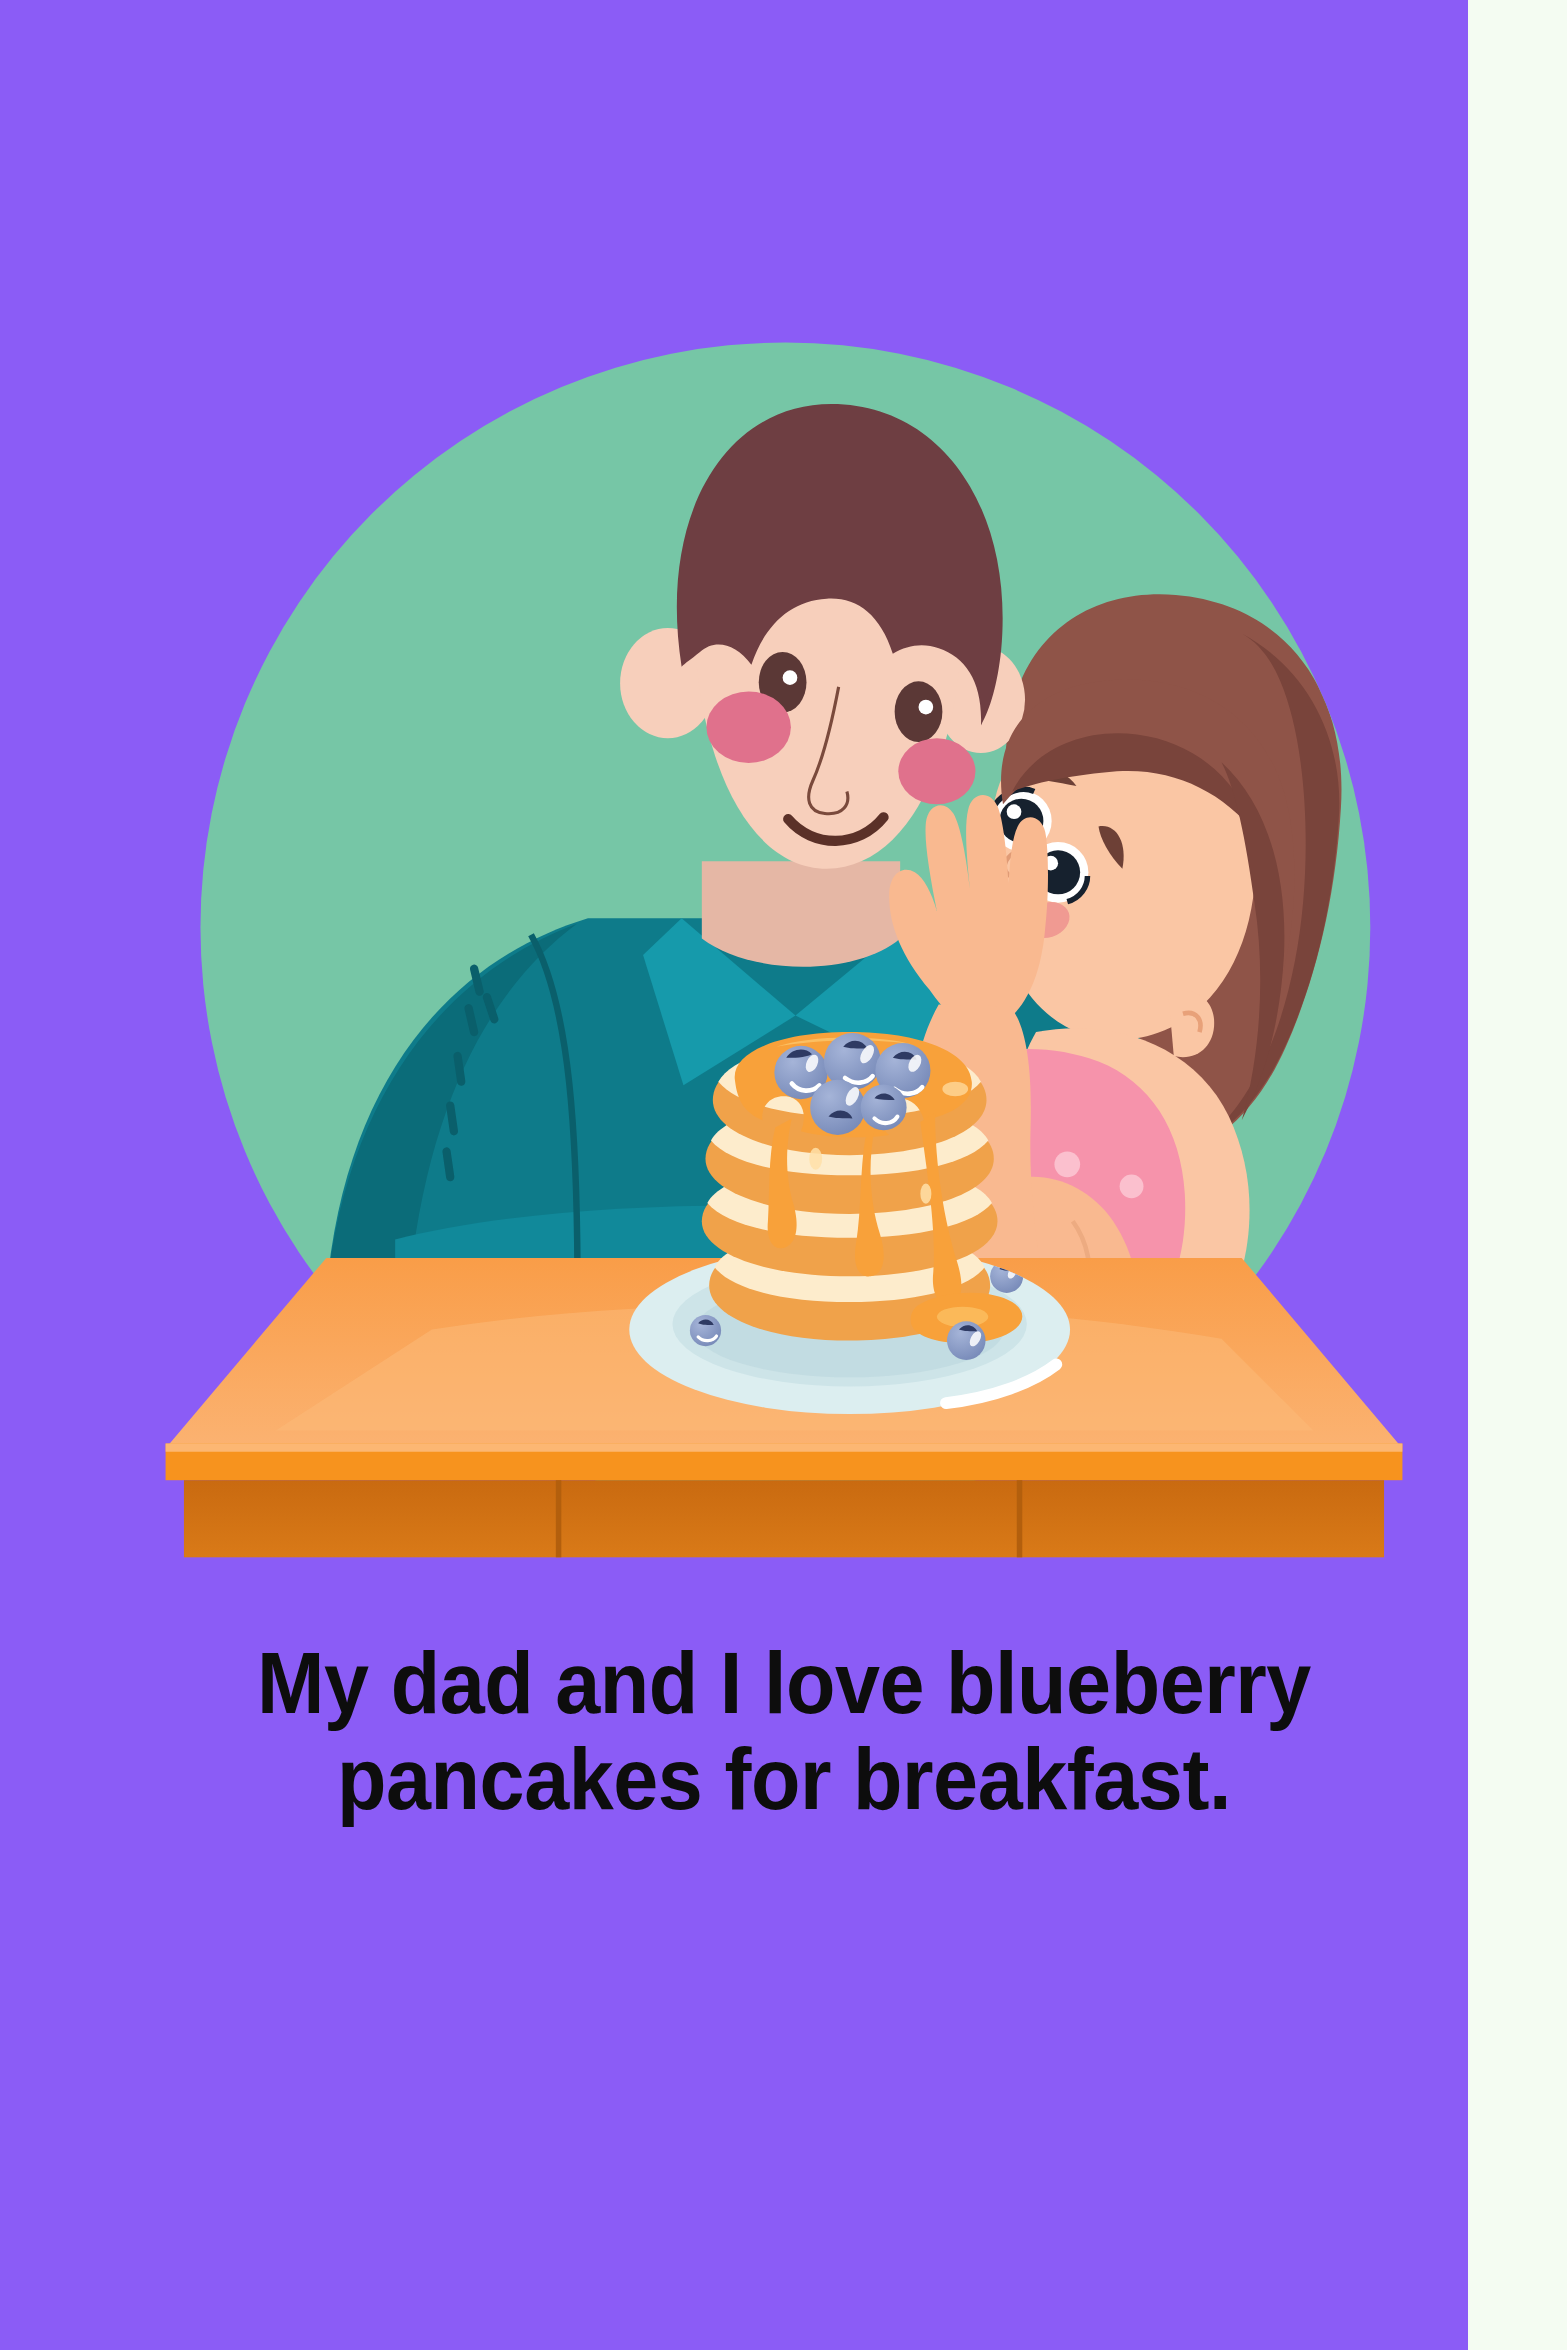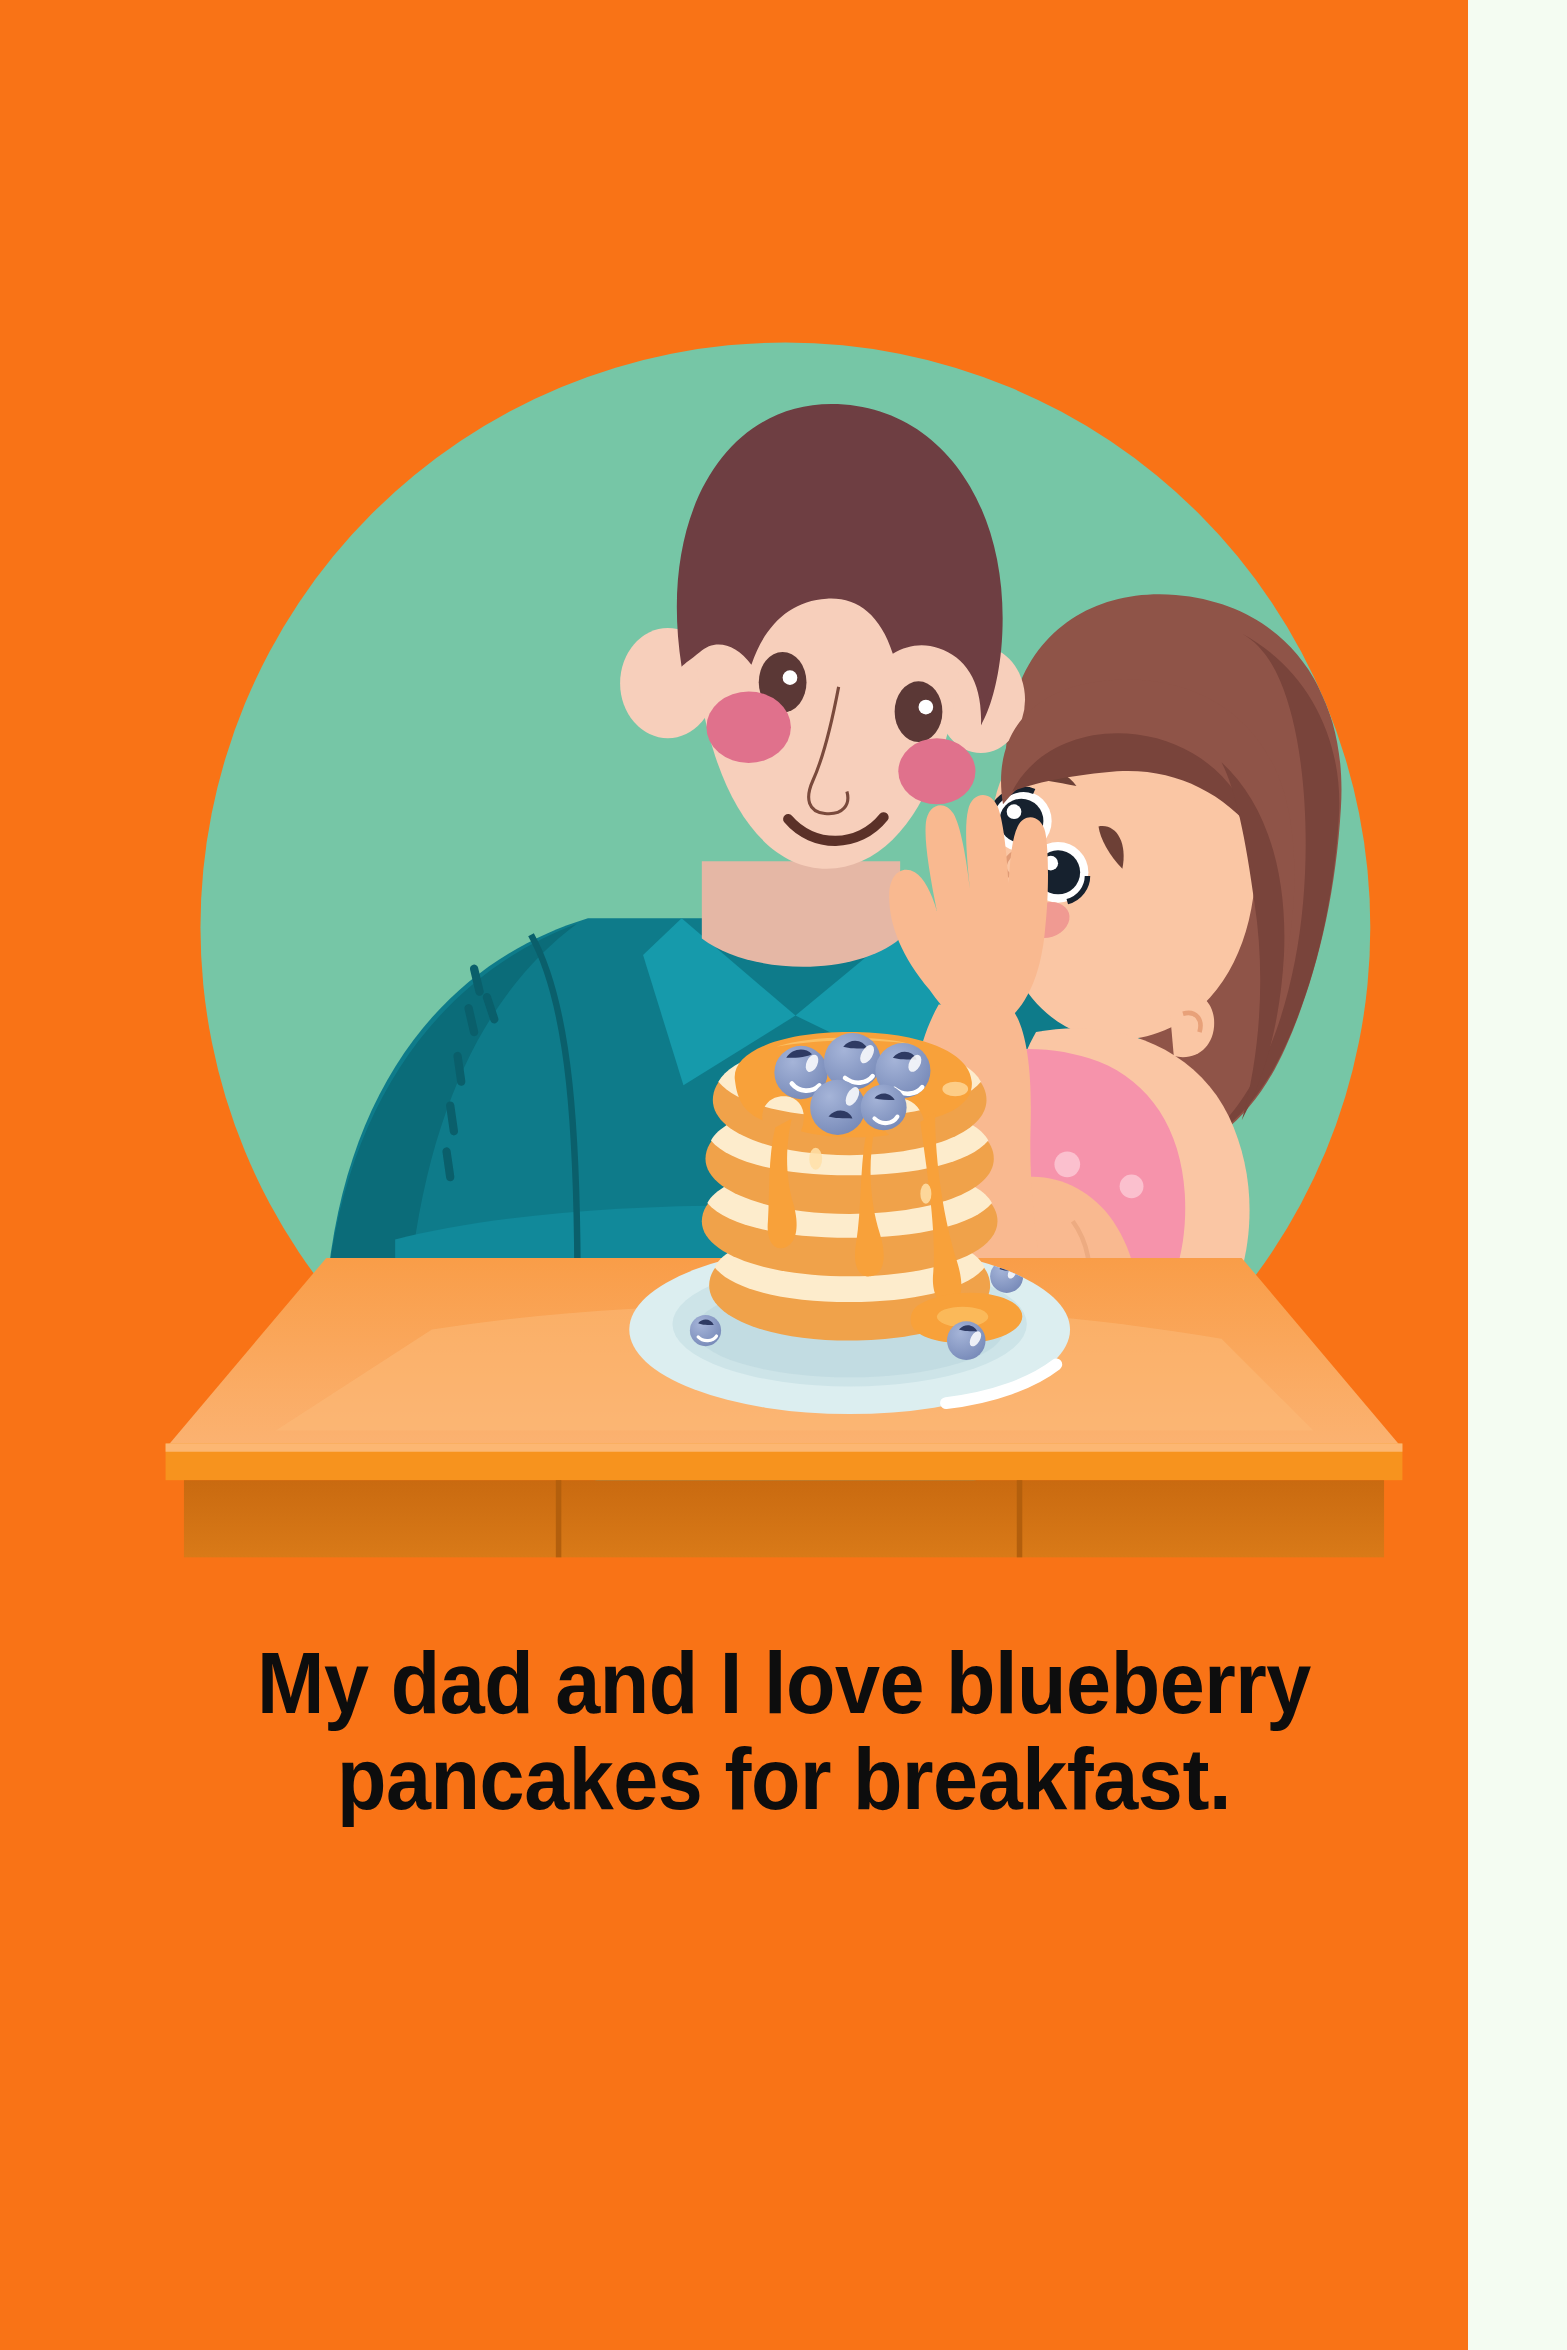--- a/index.html
+++ b/index.html
@@ -12,21 +12,21 @@
     height: 2351px;
     background: #f4fcf2;
     font-family: "Liberation Sans", sans-serif;
     overflow: hidden;
   }
 
   #card {
     position: relative;
     width: 1468px;
     height: 2351px;
-    background: #f97316;
+    background: #8b5cf6;
   }
 
   #illustration-area {
     position: absolute;
     left: 0;
     top: 0;
     width: 1568px;
     height: 1561px;
   }
 

